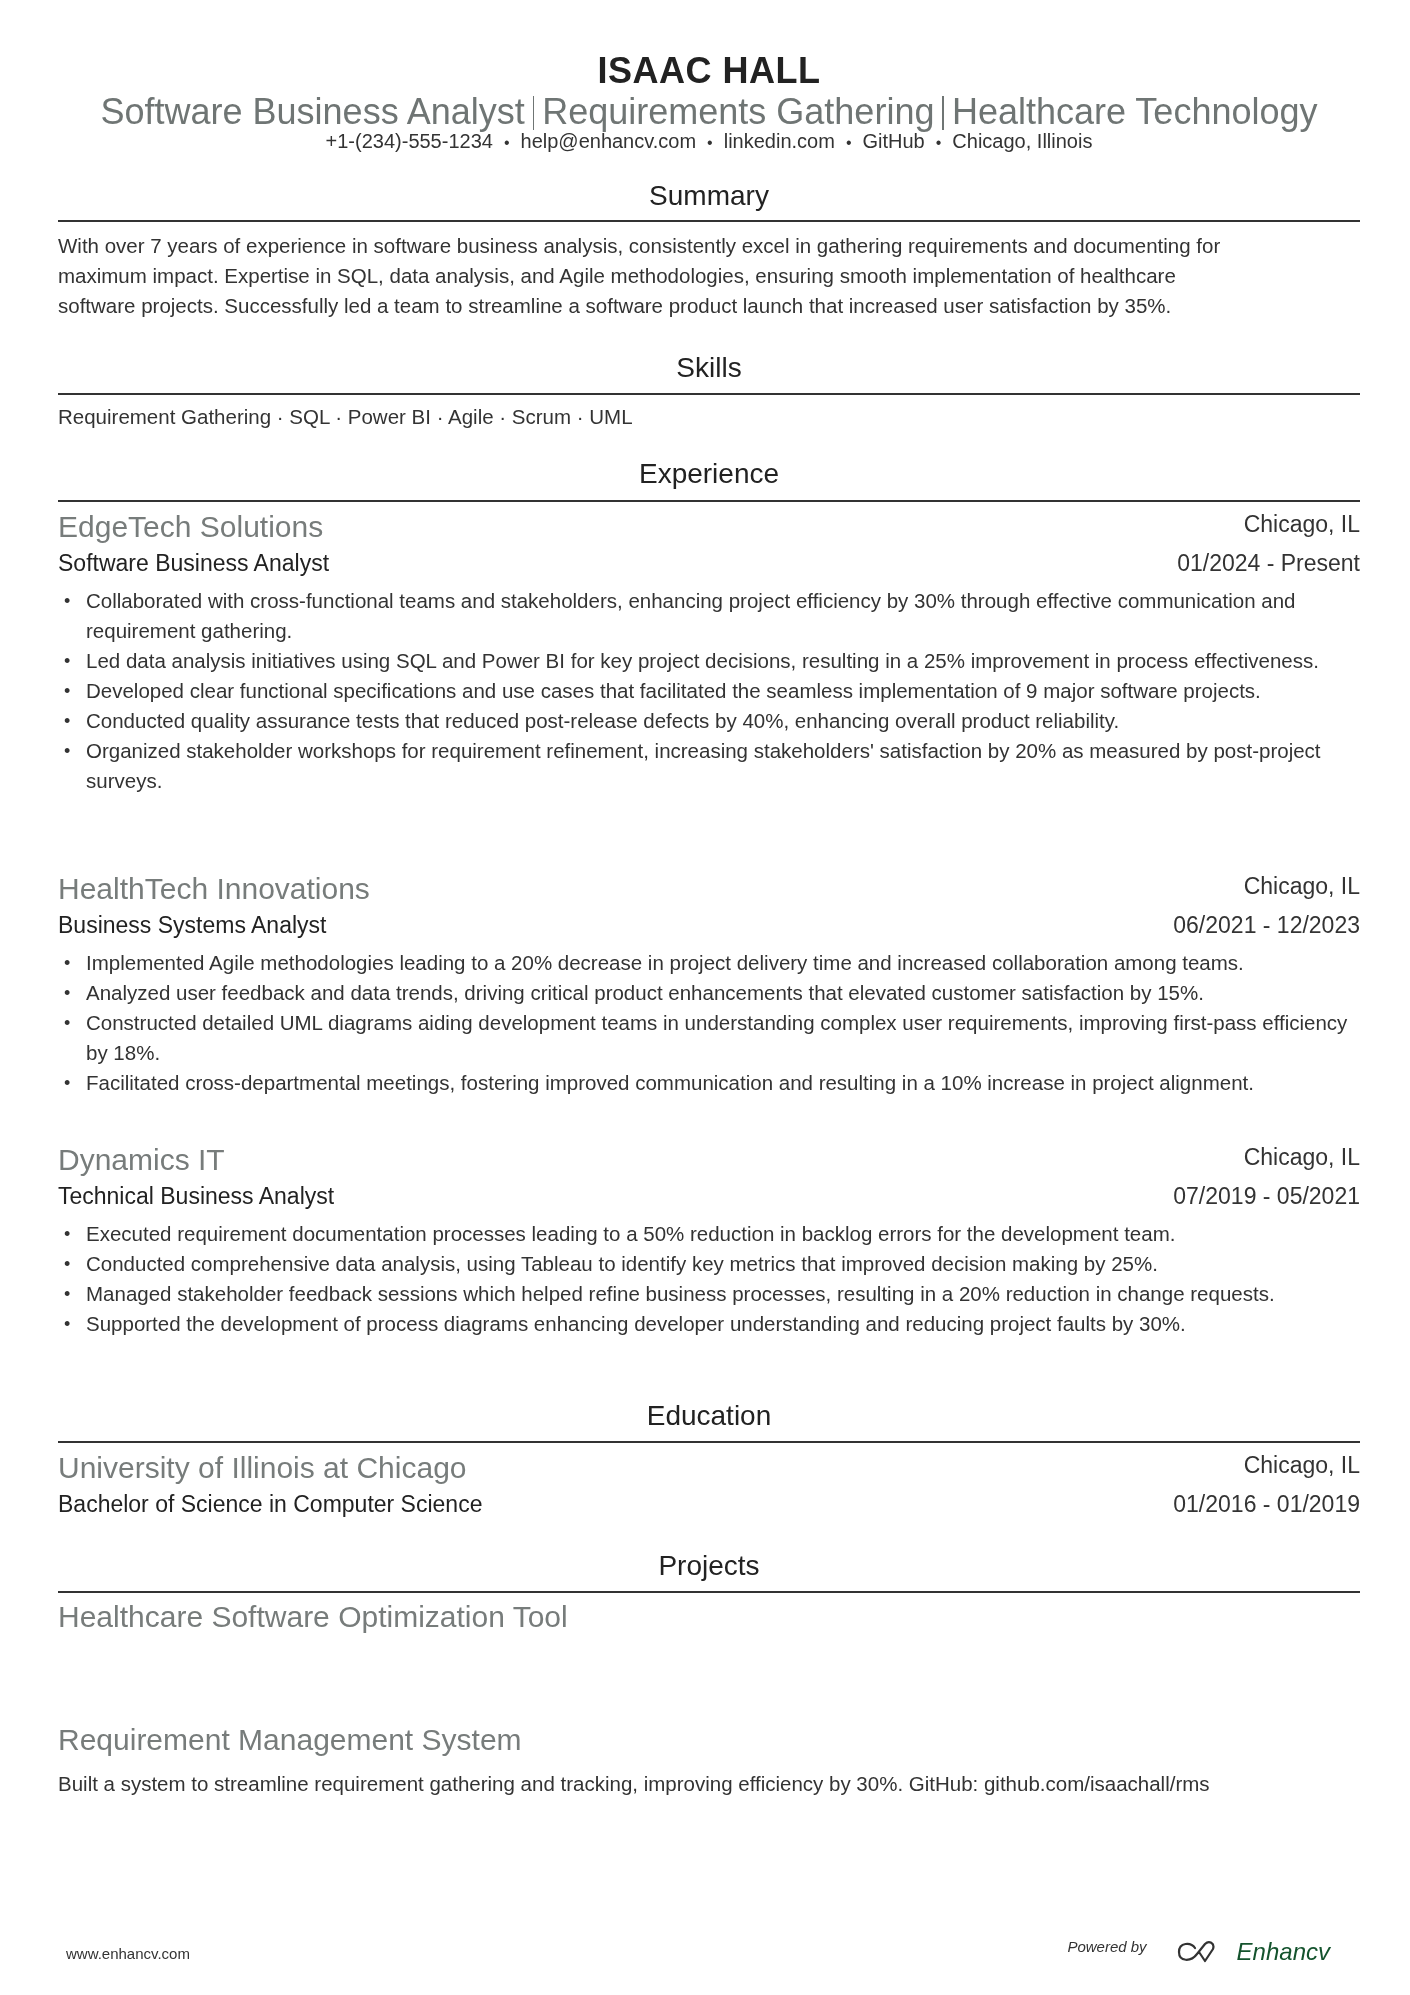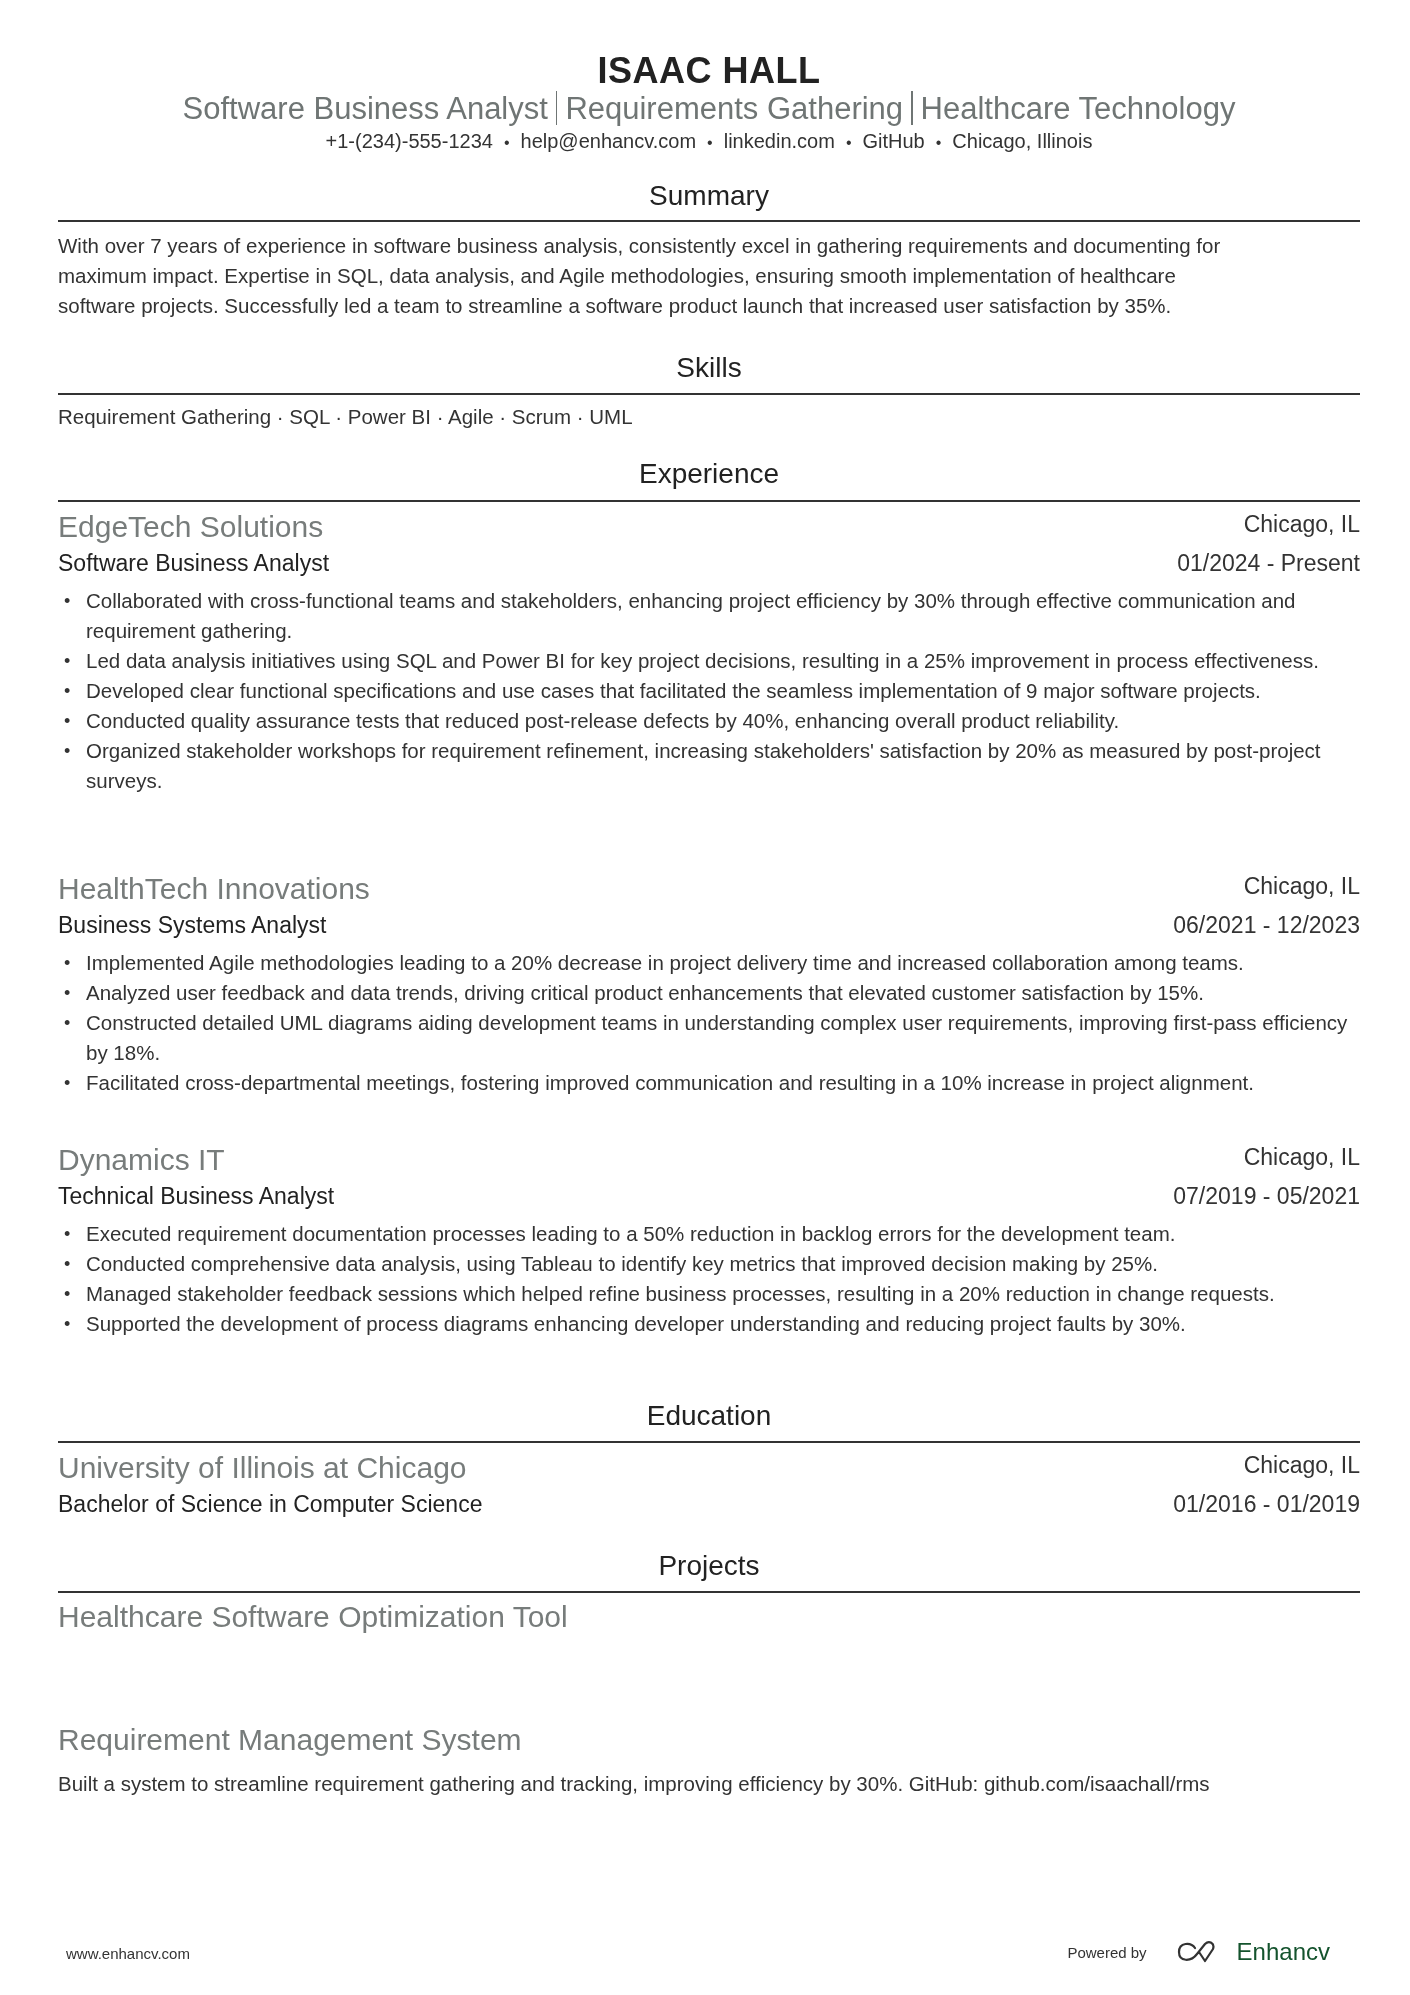--- a/index.html
+++ b/index.html
@@ -2,35 +2,35 @@
 <html><head>
 <meta charset="utf-8">
 <style>
   * { margin: 0; padding: 0; box-sizing: border-box; }
   html, body { width: 1410px; height: 1995px; background: #ffffff; overflow: hidden; }
   body { font-family: "Liberation Sans", "DejaVu Sans", sans-serif; color: #333333; position: relative; }
   .page { position: absolute; left: 58px; top: 0; width: 1302px; height: 1995px; }
   .abs { position: absolute; }
   .center { left: 0; width: 1302px; text-align: center; white-space: nowrap; }
   .name { top: 50px; font-size: 36px; font-weight: bold; color: #222222; letter-spacing: 0.5px; }
-  .subtitle { top: 91px; font-size: 31px; color: #6f7574; }
+  .subtitle { top: 91px; font-size: 36px; color: #6f7574; }
   .subtitle .sep { display: inline-block; width: 1.5px; height: 34px; background: #6f7574; vertical-align: -6px; margin: 0 8px; }
   .contact { top: 130px; font-size: 20px; color: #333; }
   .contact .dot { margin: 0 11px; font-size: 16px; }
   .sec-head { font-size: 28px; color: #222; text-align: center; width: 1302px; left: 0; }
   .rule { left: 0; width: 1302px; height: 2px; background: #333; }
   .body-text { left: 0; width: 1302px; font-size: 20.5px; line-height: 30px; color: #333; }
   .company { left: 0; font-size: 30px; color: #777c7b; white-space: nowrap; }
   .role { left: 0; font-size: 23px; color: #222; white-space: nowrap; }
   .right { right: 0; text-align: right; white-space: nowrap; font-size: 23px; color: #333; }
   ul.bullets { left: 0; width: 1302px; list-style: none; font-size: 20.5px; line-height: 30px; color: #333; }
   ul.bullets li { position: relative; padding-left: 28px; }
   ul.bullets li::before { content: "\2022"; position: absolute; left: 6px; top: 0; font-size: 18px; }
   .footer-left { left: 66px; top: 1945px; font-size: 15px; color: #333; }
-  .footer-right { right: 80px; top: 1938px; display: flex; align-items: center; gap: 28px; font-size: 15px; color: #333; }
+  .footer-right { right: 80px; top: 1938px; display: flex; align-items: flex-start; gap: 28px; font-size: 15px; color: #333; font-style: italic; }
   .brand { display: flex; align-items: center; gap: 18px; font-size: 24px; color: #14532d; }
 </style>
 </head>
 <body>
 
 <div class="page">
 
   <div class="abs center name">ISAAC HALL</div>
   <div class="abs center subtitle">
     <span>Software Business Analyst</span><span class="sep"></span><span>Requirements Gathering</span><span class="sep"></span><span>Healthcare Technology</span>

